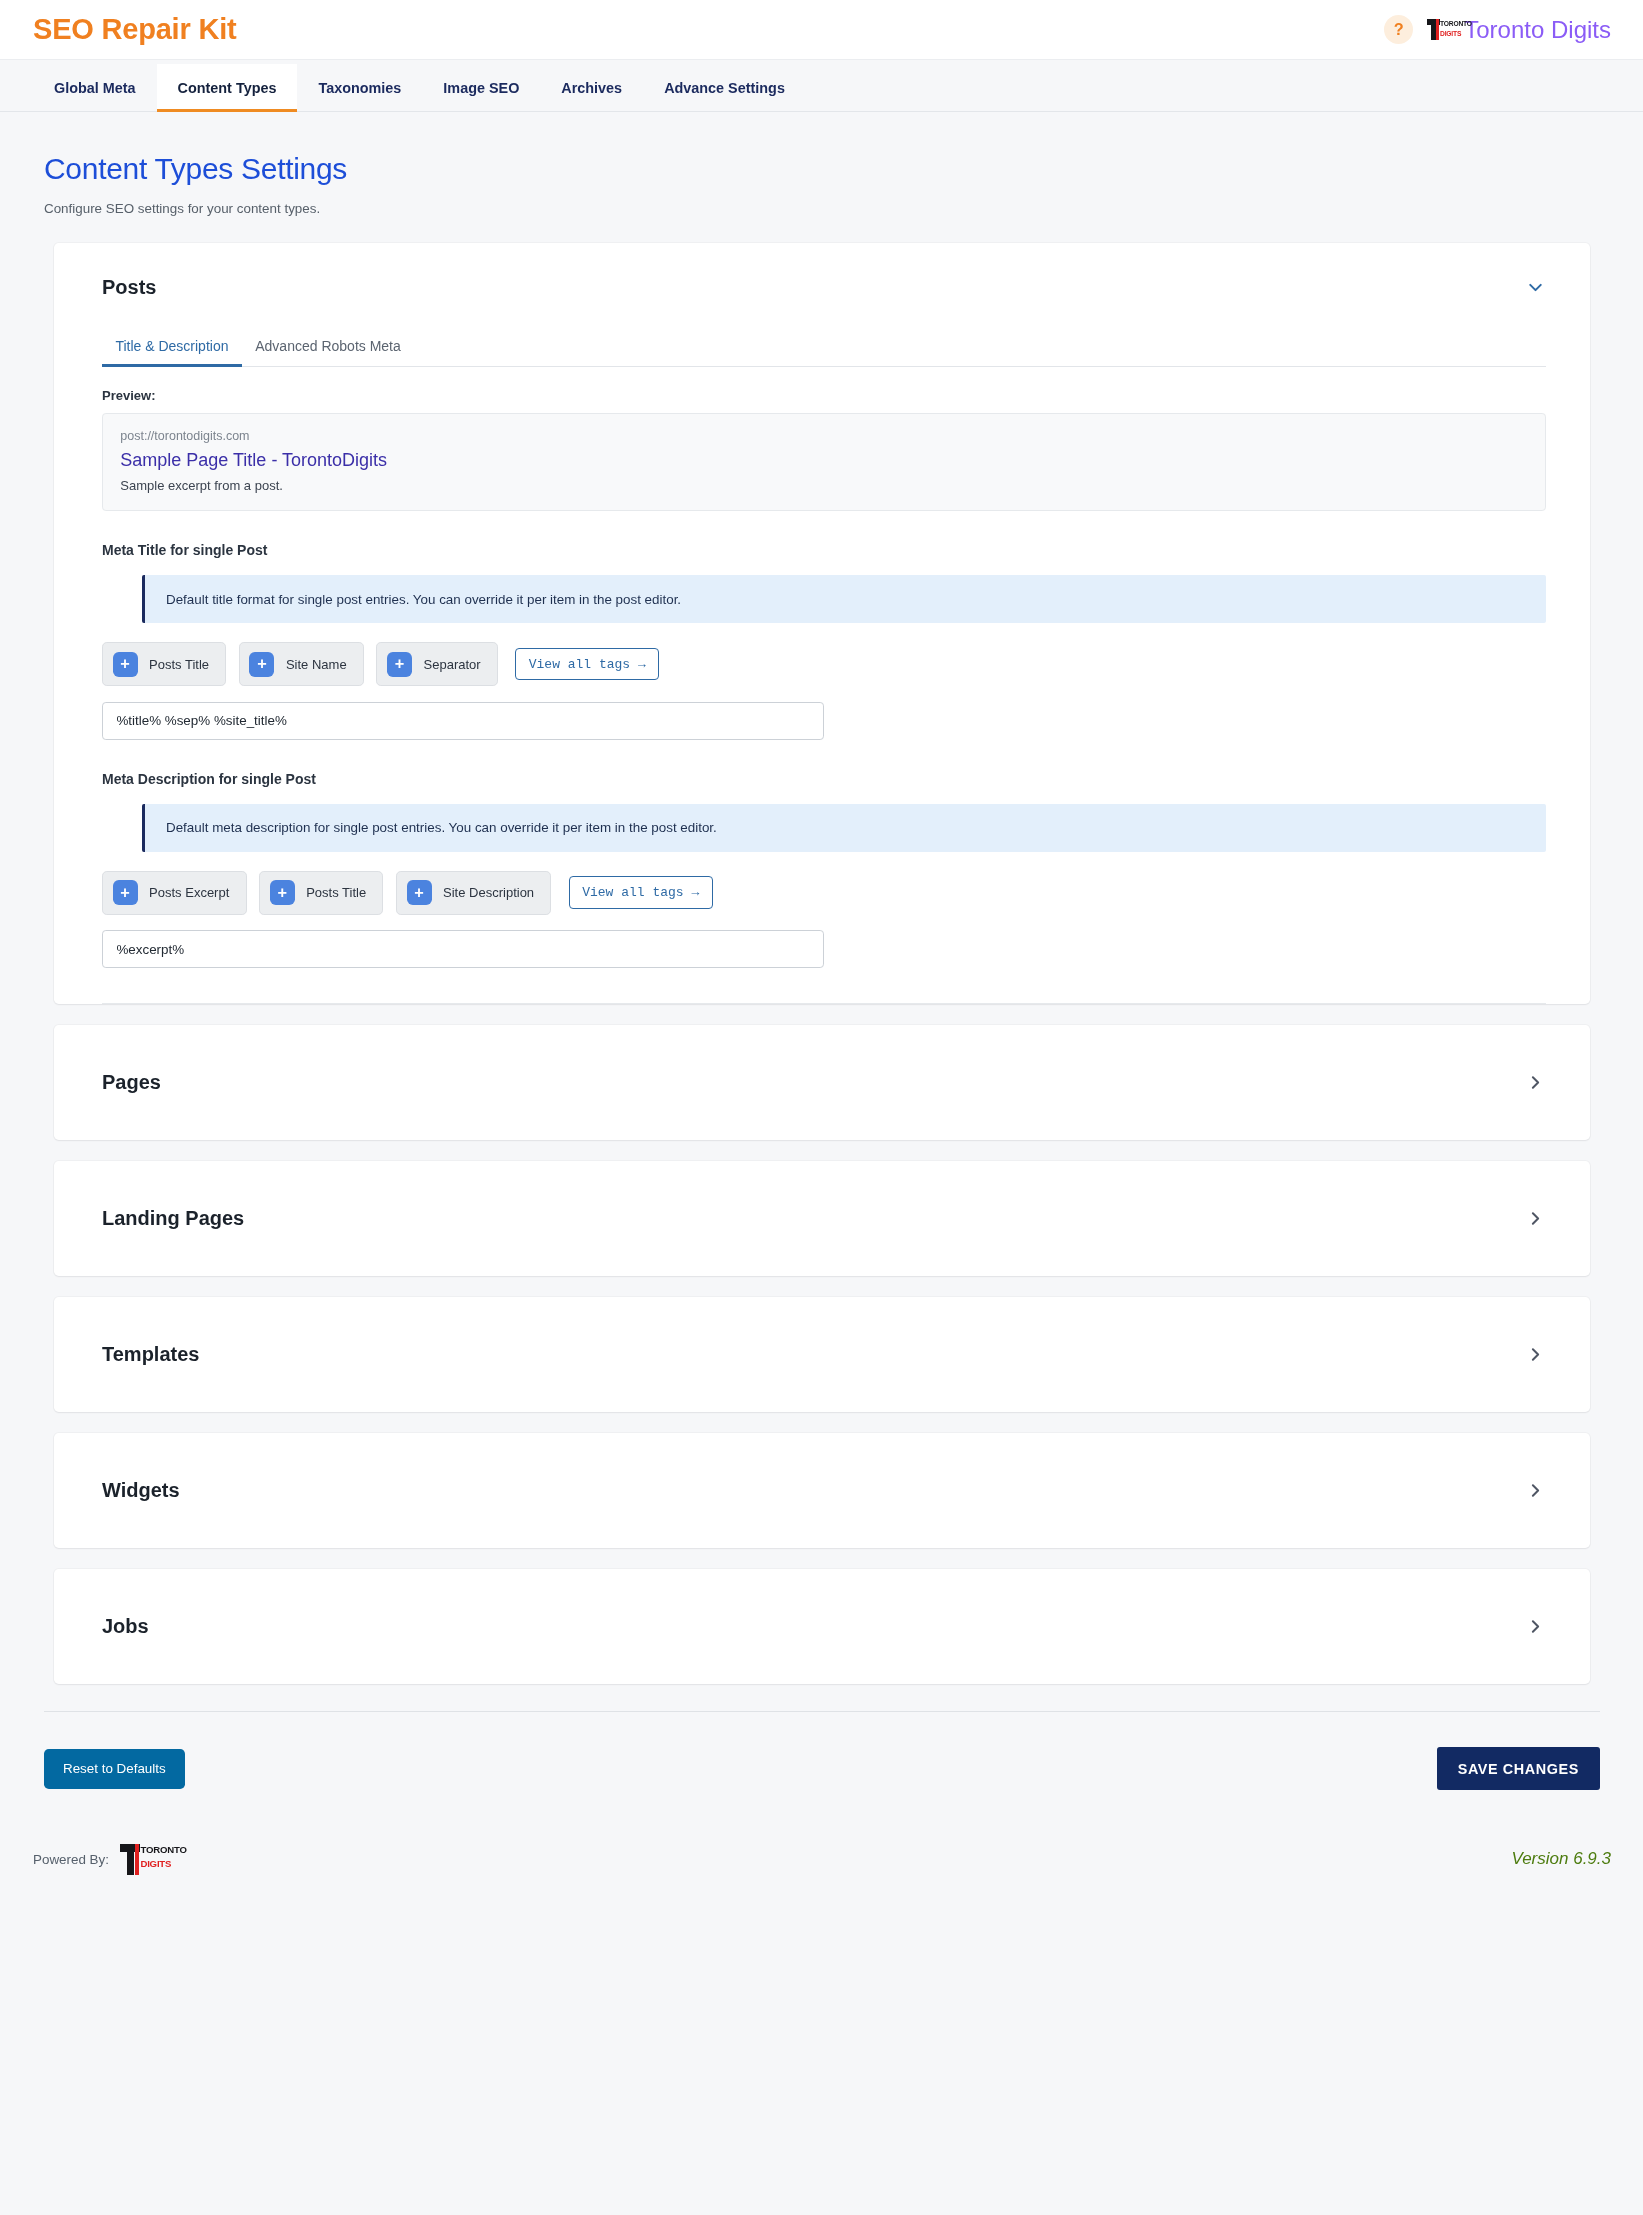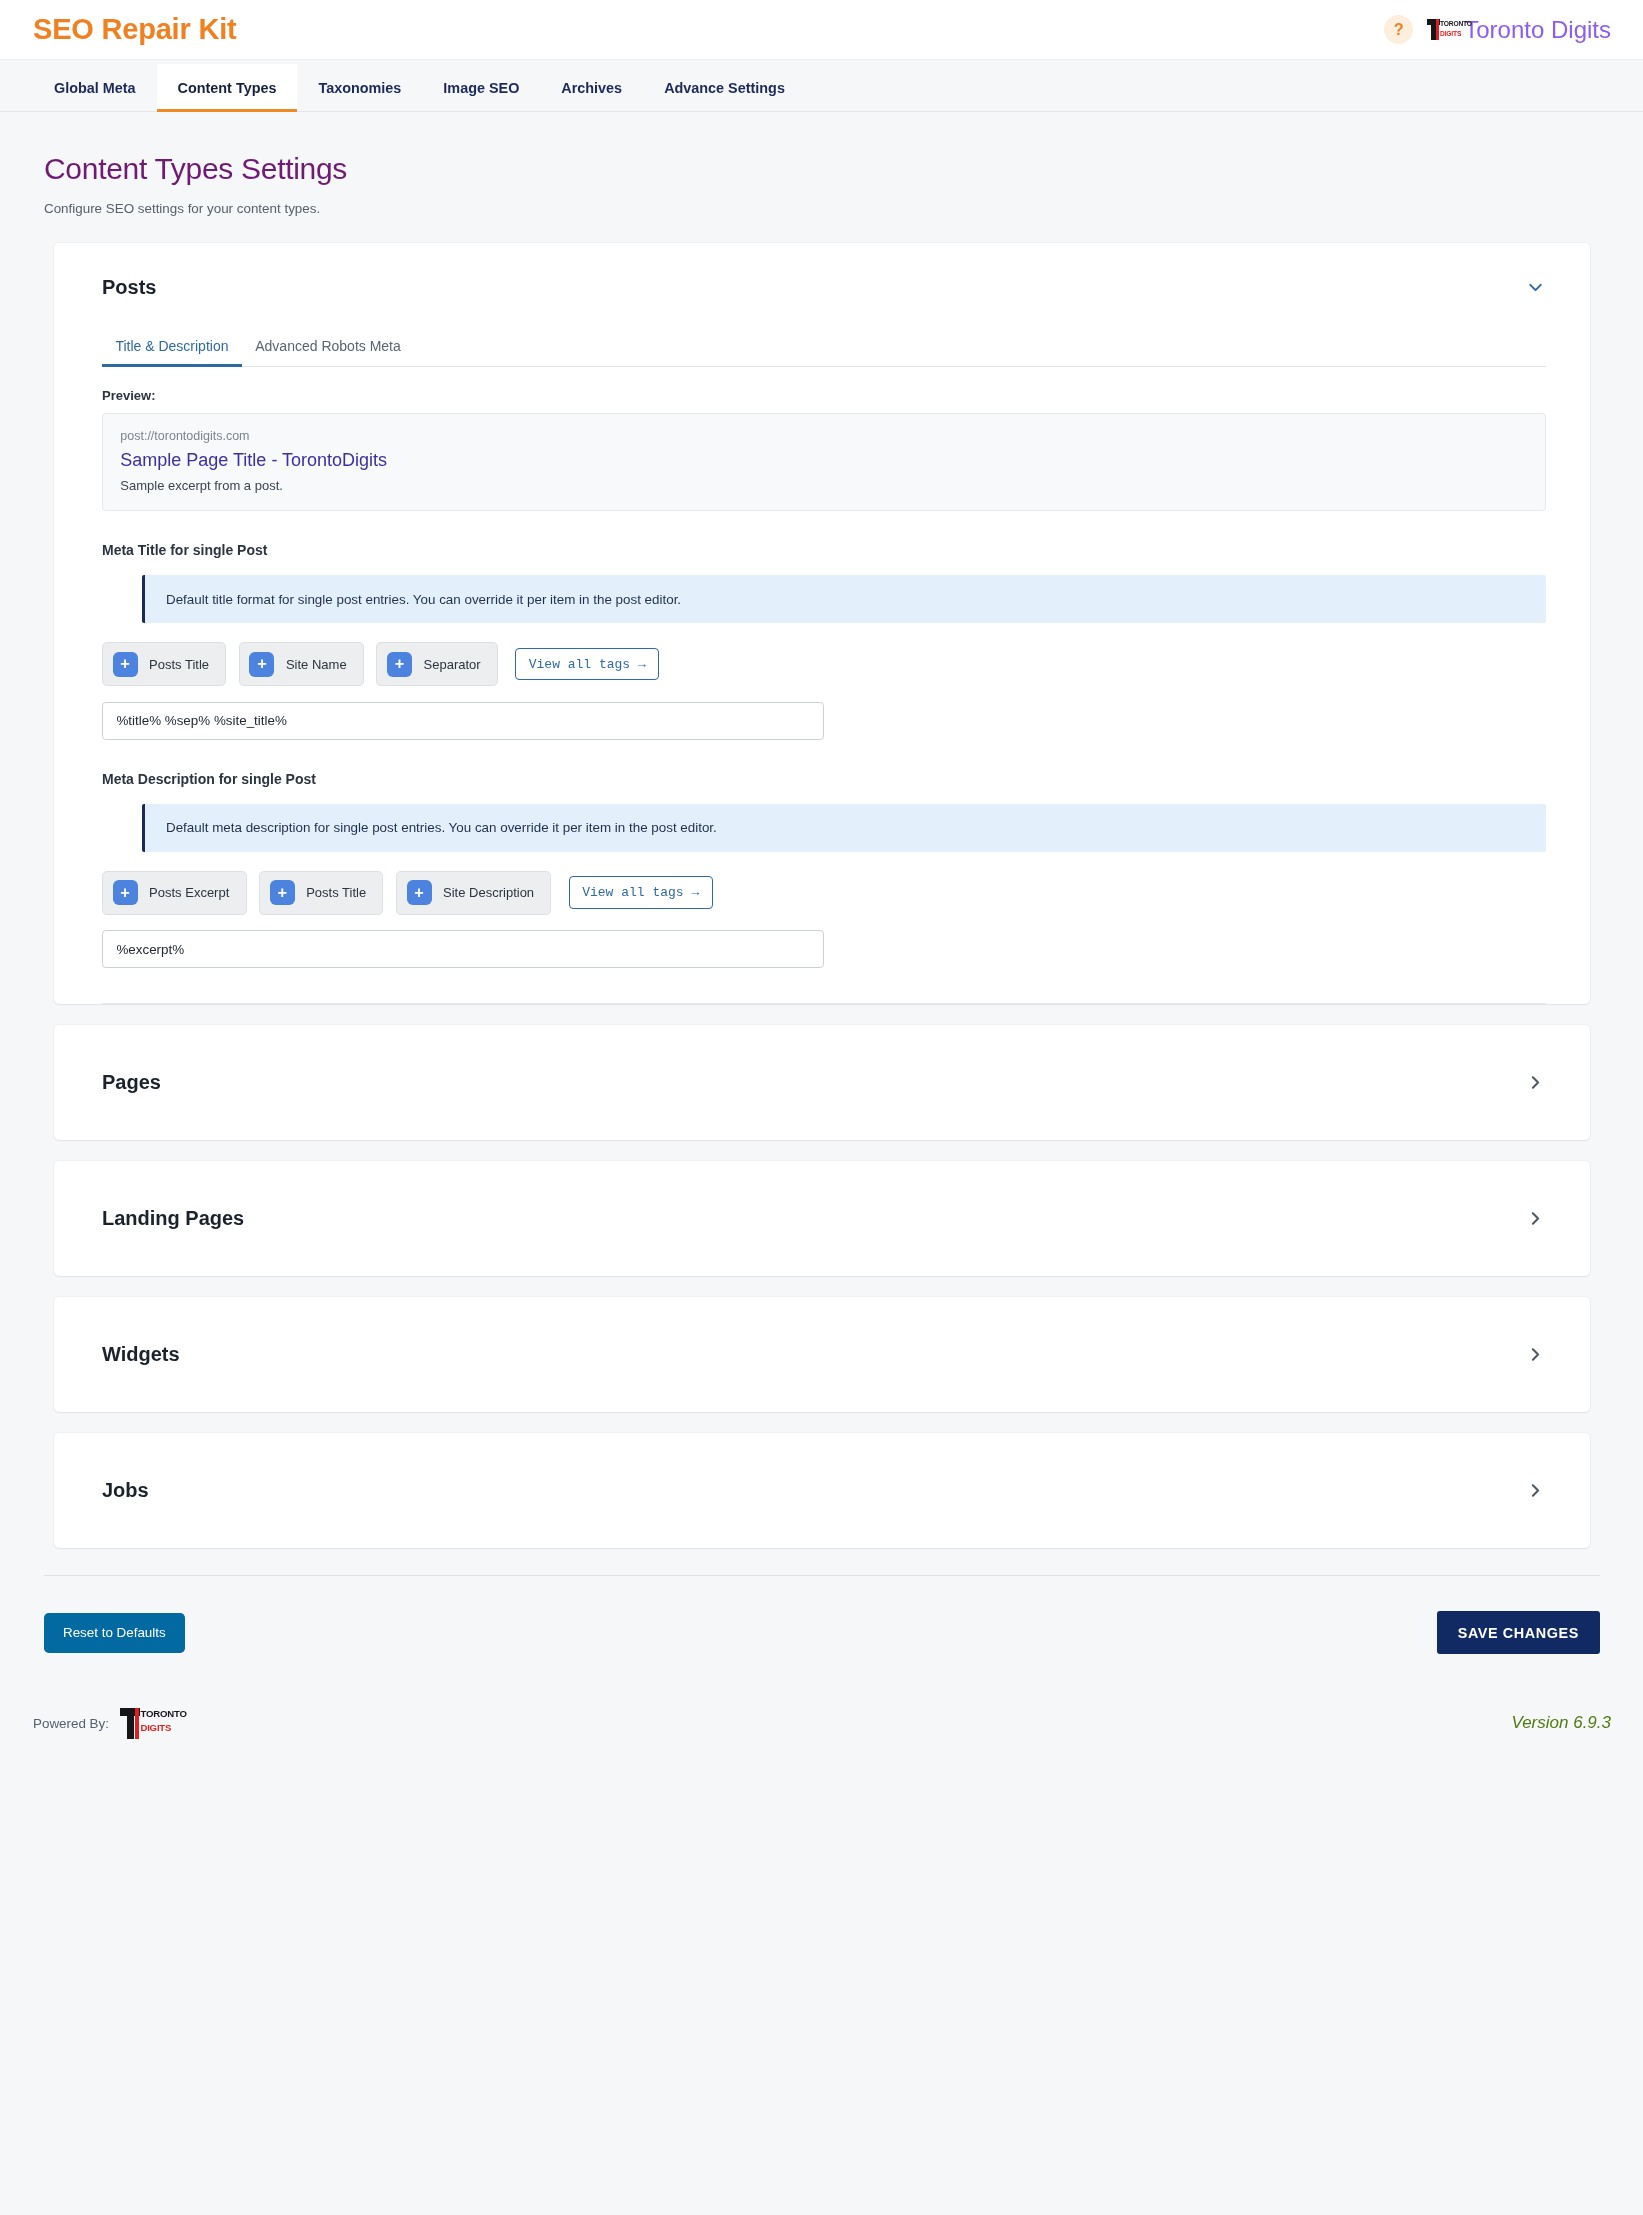--- a/index.html
+++ b/index.html
@@ -72,21 +72,21 @@
   .nav-tab.active::after {
     content: "";
     position: absolute;
     left: 0; right: 0; bottom: -1px;
     height: 2.9px;
     background: #ef8b22;
   }
 
   
   .page-head { padding: 40px 44px 9.6px 44px; }
-  .page-title { font-size: 30px; font-weight: 400; color: #701a75; letter-spacing: -0.3px; }
+  .page-title { font-size: 30px; font-weight: 400; color: #1d4ed8; letter-spacing: -0.3px; }
   .page-sub { margin-top: 15.4px; font-size: 13.4px; color: #57606a; }
 
   
   .cards { padding: 17.3px 54px 0 54px; }
   .card {
     background: #ffffff;
     border-radius: 4.8px;
     box-shadow: 0 1px 1.9px rgba(16,24,40,.06), 0 0 0 1px rgba(16,24,40,.03);
     margin-bottom: 21px;
   }
@@ -365,20 +365,28 @@
 
   <div class="card collapsed">
     <div class="card-head">
       <div class="card-title">Landing Pages</div>
       <svg class="chev chev-right" viewBox="0 0 24 24">
           <path d="M9 6l6 6-6 6"></path>
         </svg>
     </div>
   </div>
 
+  <div class="card collapsed">
+    <div class="card-head">
+      <div class="card-title">Templates</div>
+      <svg class="chev chev-right" viewBox="0 0 24 24">
+          <path d="M9 6l6 6-6 6"></path>
+        </svg>
+    </div>
+  </div>
 
   <div class="card collapsed">
     <div class="card-head">
       <div class="card-title">Widgets</div>
       <svg class="chev chev-right" viewBox="0 0 24 24">
           <path d="M9 6l6 6-6 6"></path>
         </svg>
     </div>
   </div>
 

